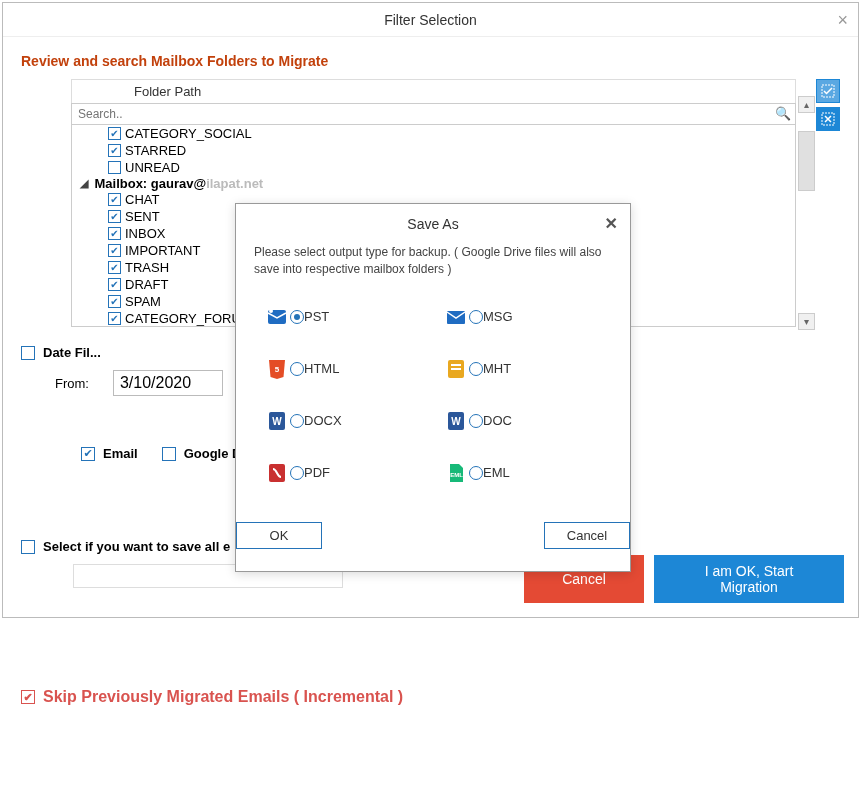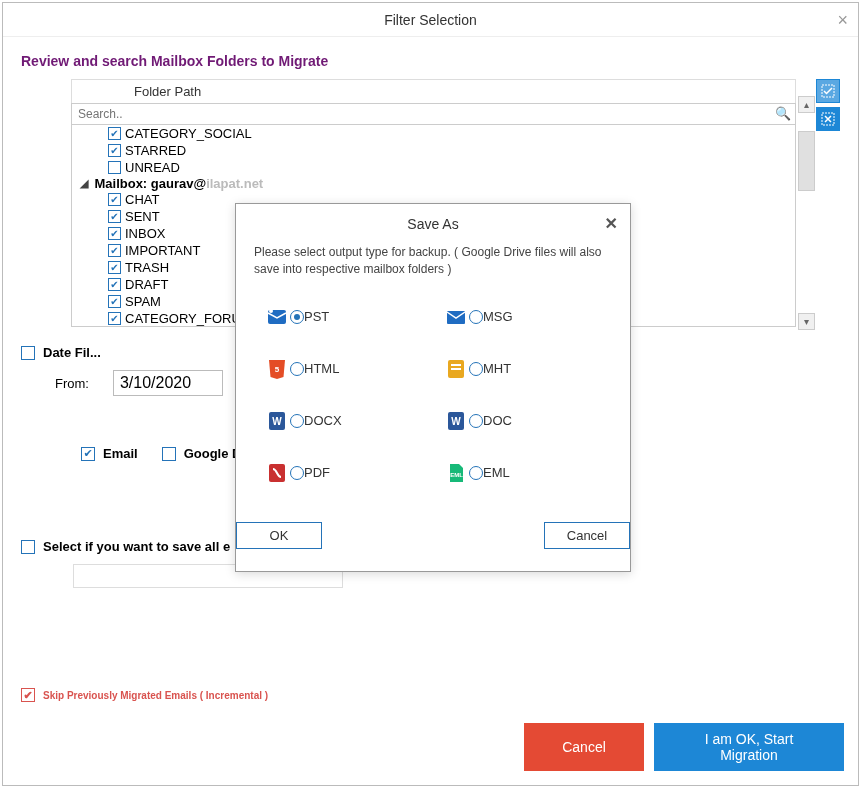--- a/index.html
+++ b/index.html
@@ -1,23 +1,23 @@
 <!DOCTYPE html>
 <html><head>
 <meta charset="utf-8">
 <style>
   * { box-sizing: border-box; margin: 0; padding: 0; font-family: "Segoe UI", Arial, sans-serif; }
   body { background: #fff; width: 863px; height: 802px; overflow: hidden; position: relative; }
 
-  .window { border: 1px solid #bbb; width: 857px; height: 784px; margin: 2px; position: relative; background: #fff; }
+  .window { border: 1px solid #bbb; width: 857px; height: 616px; margin: 2px; position: relative; background: #fff; }
   .title-bar { height: 34px; text-align: center; line-height: 34px; font-size: 14px; color: #333; border-bottom: 1px solid #eee; position: relative; }
   .title-close { position: absolute; right: 10px; top: 0; font-size: 18px; color: #999; cursor: pointer; }
 
   .content { padding: 16px 18px; }
-  .section-title { color: #701a75; font-weight: 600; font-size: 14px; margin-bottom: 10px; }
+  .section-title { color: #c2410c; font-weight: 600; font-size: 14px; margin-bottom: 10px; }
   .folder-header { background: #fff; border: 1px solid #ddd; border-bottom: none; padding: 4px 8px 4px 62px; font-size: 13px; color: #333; margin-left: 50px; margin-right: 44px; }
   .folder-search-row { display: flex; border: 1px solid #ccc; margin-left: 50px; margin-right: 44px; }
   .folder-search { flex: 1; border: none; padding: 3px 6px; font-size: 12px; color: #888; outline: none; }
   .search-icon { width: 24px; text-align: center; color: #216b9c; font-size: 13px; line-height: 20px; }
   .folder-list { border: 1px solid #ccc; border-top: none; margin-left: 50px; margin-right: 44px; height: 202px; overflow: hidden; background: #fff; font-size: 13px; }
   .folder-item { padding: 1px 0 1px 36px; display: flex; align-items: center; gap: 4px; }
   .folder-item.level2 { padding-left: 36px; }
   .mailbox-row { padding-left: 8px; font-weight: 600; display:flex; align-items:center; gap:4px;}
   .tri { font-size: 11px; color: #444; margin-right:2px;}
   .cb { width: 13px; height: 13px; border: 1px solid #2473b8; display: inline-flex; align-items: center; justify-content: center; font-size: 10px; color: #2473b8; }
@@ -27,21 +27,21 @@
   .side-btn.light{ background:#5aa8e2;}
   .side-btn svg{ fill:#fff;}
 
   .row { display: flex; align-items: center; gap: 8px; margin-top: 18px; font-size: 13px; }
   .chk { width: 14px; height: 14px; border: 1px solid #2473b8; display: inline-flex; align-items:center; justify-content:center; font-size:11px; color:#2473b8; }
   .chk.checked::after{ content:"✔"; }
   .label-bold { font-weight:600; }
   .from-label{ margin-left:34px; margin-right:6px;}
   .date-input{ border:1px solid #bbb; padding:3px 6px; width:110px; font-size:16px;}
 
-  .skip-row { margin-top: 100px; color: #d9534f; font-weight: 600; font-size: 10px; display:flex; align-items:center; gap:8px;}
+  .skip-row { margin-top: 100px; color: #d9534f; font-weight: 600; font-size: 16px; display:flex; align-items:center; gap:8px;}
   .skip-row .chk{ border-color:#d9534f; color:#d9534f;}
 
   .footer-btns { position:absolute; bottom:14px; right:14px; display:flex; gap:10px;}
   .btn{ padding:8px 20px; font-size:14px; border:none; cursor:pointer; color:#fff;}
   .btn-cancel{ background:#e44a34; width:120px;}
   .btn-start{ background:#1d87d6; width:190px;}
 
   
   .modal { position:absolute; left:232px; top:200px; width:396px; background:#fff; border:1px solid #999; box-shadow:0 2px 10px rgba(0,0,0,0.15);}
   .modal-title{ text-align:center; padding:12px 0 8px; font-size:14px; color:#333; position:relative;}

